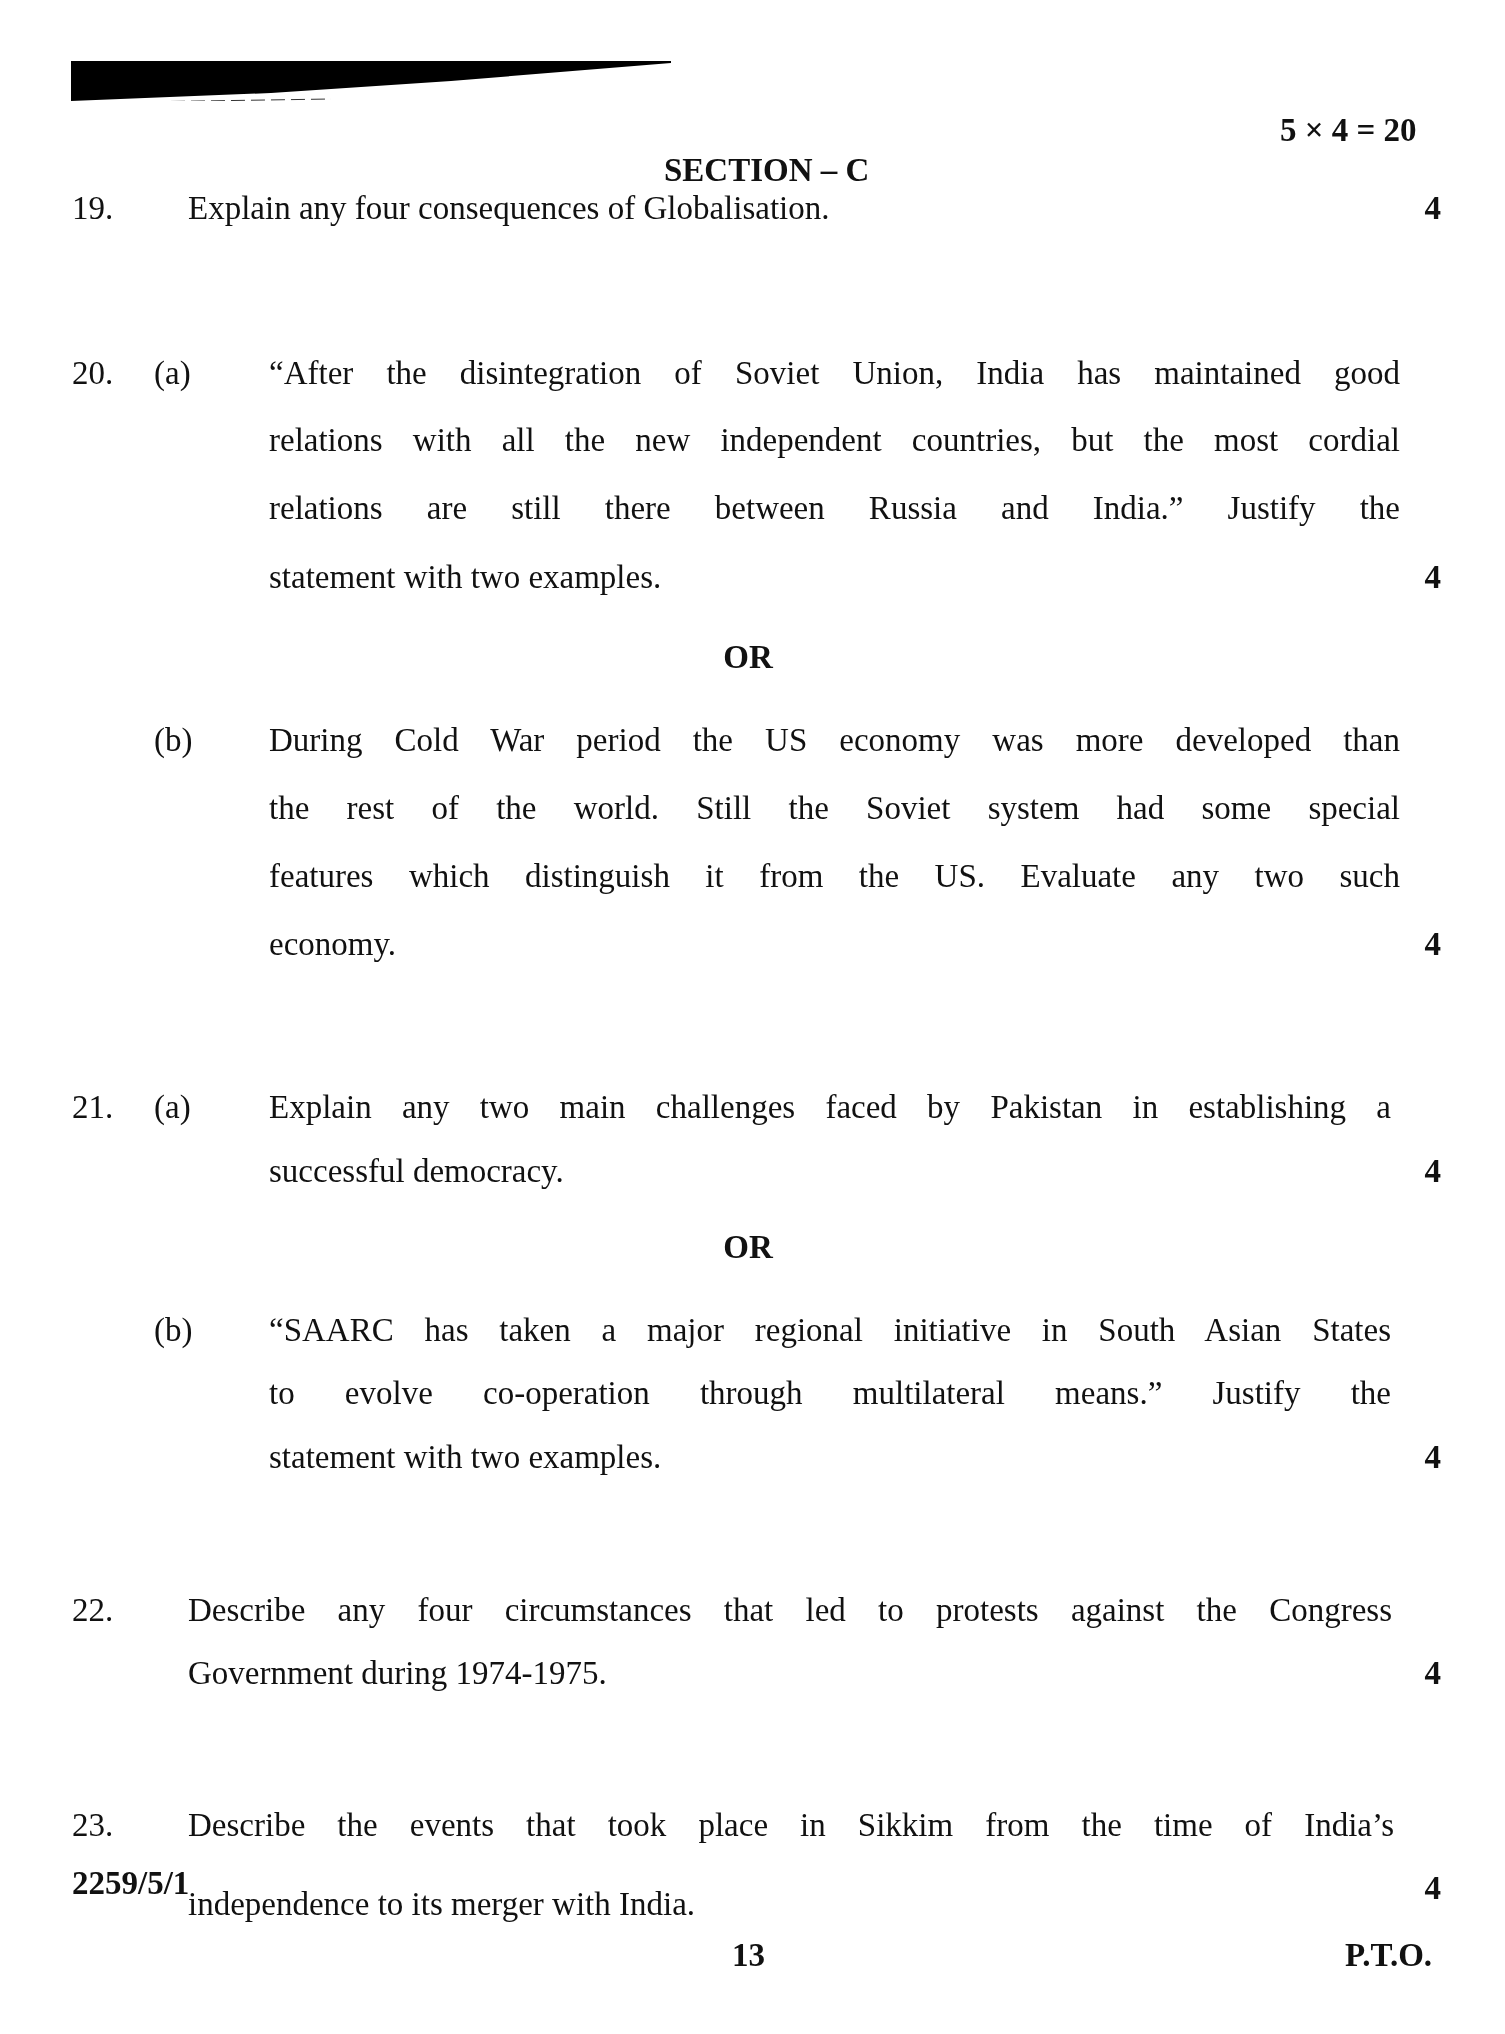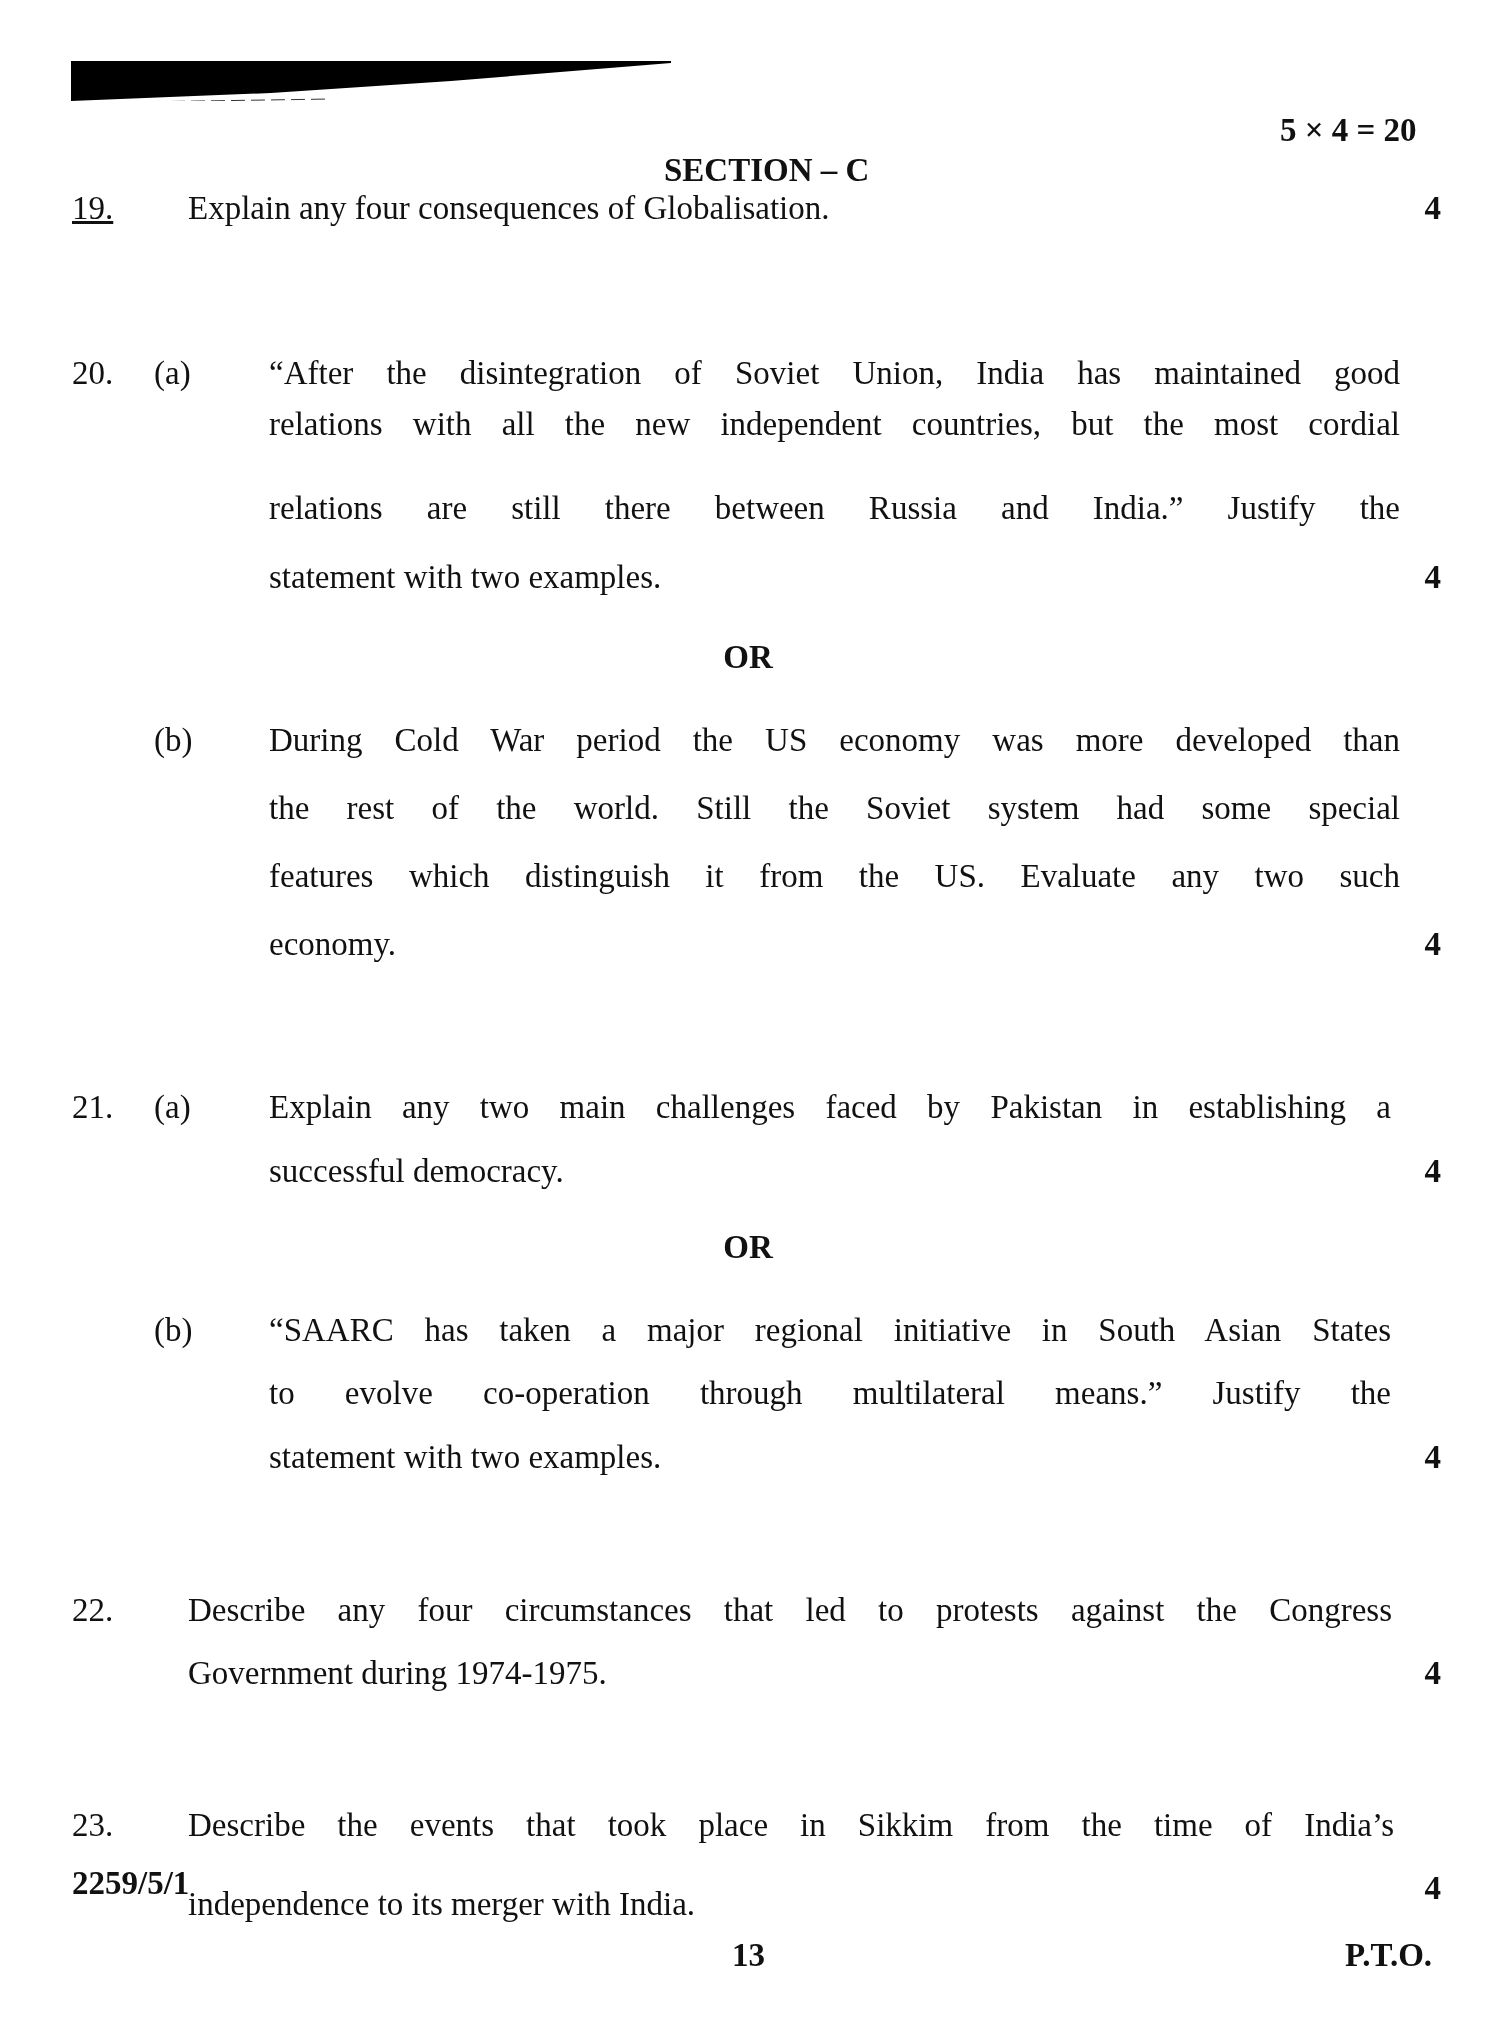--- a/index.html
+++ b/index.html
@@ -20,28 +20,28 @@
 <body>
 
 <svg class="bar" viewBox="0 0 600 40" preserveAspectRatio="none">
   <polygon points="0,0 600,0 600,2 380,20 200,32 0,40" fill="#000000"></polygon>
   <line x1="0" y1="42" x2="260" y2="38" stroke="#333" stroke-width="1" stroke-dasharray="14,6"></line>
 </svg>
 
 <div class="abs t b" style="left:664px; top:110px;margin-top:40px;">SECTION – C</div>
 <div class="abs t b" style="left:1280px; top:110px;">5 × 4 = 20</div>
 
-<div class="num" style="top:188px;text-decoration:underline;">19.</div>
+<div class="num" style="top:188px;">19.</div>
 <div class="line" style="left:156px; top:188px;">Explain any four consequences of Globalisation.</div>
 <div class="mark" style="top:188px;">4</div>
 
 <div class="num" style="top:353px;">20.</div>
 <div class="sub" style="top:353px;">(a)</div>
 <div class="line just" style="left:237px; width:1131px; top:353px;">“After the disintegration of Soviet Union, India has maintained good</div>
-<div class="line just" style="left:237px; width:1131px; top:404px;">relations with all the new independent countries, but the most cordial</div>
+<div class="line just" style="left:237px; width:1131px; top:420px;">relations with all the new independent countries, but the most cordial</div>
 <div class="line just" style="left:237px; width:1131px; top:488px;">relations are still there between Russia and India.” Justify the</div>
 <div class="line" style="left:237px; top:557px;">statement with two examples.</div>
 <div class="mark" style="top:557px;">4</div>
 
 <div class="or" style="top:637px;">OR</div>
 
 <div class="sub" style="top:720px;">(b)</div>
 <div class="line just" style="left:237px; width:1131px; top:720px;">During Cold War period the US economy was more developed than</div>
 <div class="line just" style="left:237px; width:1131px; top:788px;">the rest of the world. Still the Soviet system had some special</div>
 <div class="line just" style="left:237px; width:1131px; top:856px;">features which distinguish it from the US. Evaluate any two such</div>

